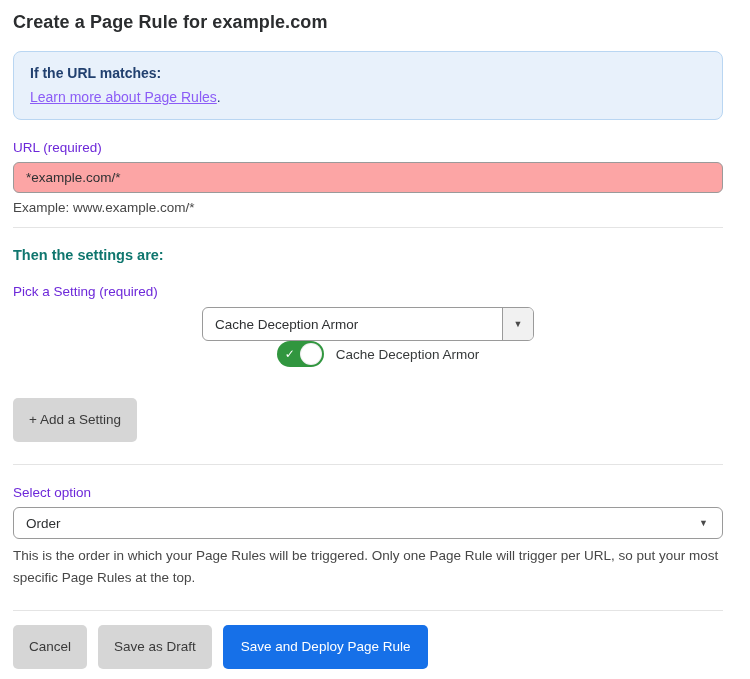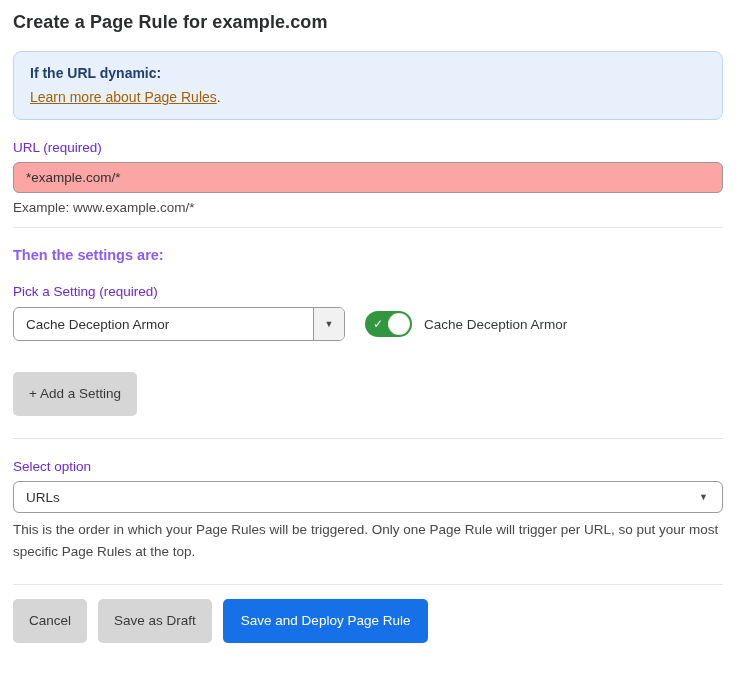--- a/index.html
+++ b/index.html
@@ -18,21 +18,21 @@
   .info-box {
     background: #e8f1fb;
     border: 1px solid #b9d6f2;
     border-radius: 8px;
     padding: 9px 16px 10px 16px;
     color: #21406f;
     font-size: 14px;
     line-height: 24px;
   }
   .info-heading { font-weight: bold; }
-  .info-link { color: #a16207; text-decoration: underline; cursor: pointer; }
+  .info-link { color: #8b5cf6; text-decoration: underline; cursor: pointer; }
   .info-link-suffix { color: #21406f; }
 
   .field-label {
     display: block; font-size: 13.5px; line-height: 16px; color: #6d28d9;
     margin-top: 20px;
   }
   .text-input {
     margin-top: 6px; width: 100%; height: 31px;
     border: 1px solid #9a9a9a; border-radius: 6px;
     padding: 0 12px; font-size: 13.5px; color: #2f3133;
@@ -43,26 +43,26 @@
   }
 
   hr.divider {
     border: none; border-top: 1px solid #e4e4e4; height: 0;
   }
   .hr-1 { margin-top: 11px; }
   .hr-2 { margin-top: 22px; }
   .hr-3 { margin-top: 21px; }
 
   h2.section-heading {
-    font-size: 14.5px; line-height: 17px; font-weight: bold; color: #8b5cf6;
+    font-size: 14.5px; line-height: 17px; font-weight: bold; color: #0f766e;
   }
   .heading-1 { margin-top: 19px; }
   .heading-2 { margin-top: 15px; }
 
-  .setting-row { margin-top: 7px; display: flex; align-items: center; }
+  .setting-row { margin-top: 7px; display: flex; align-items: center; flex-direction: column; }
 
   .custom-select {
     width: 332px; height: 34px; background: #fff;
     border: 1px solid #9a9a9a; border-radius: 6px;
     display: flex; align-items: center; cursor: pointer; overflow: hidden;
   }
   .custom-select .select-value {
     flex: 1; padding: 0 12px; font-size: 13.5px; color: #2f3133;
   }
   .custom-select .arrow-section {
@@ -111,21 +111,21 @@
   .footer-row { margin-top: 14px; display: flex; gap: 11px; }
 </style>
 </head>
 <body>
 
 <div class="page">
 
   <h1 class="page-title">Create a Page Rule for example.com</h1>
 
   <div class="info-box">
-    <div class="info-heading">If the URL dynamic:</div>
+    <div class="info-heading">If the URL matches:</div>
     <div class="info-link-line"><a class="info-link">Learn more about Page Rules</a><span class="info-link-suffix">.</span></div>
   </div>
 
   <label class="field-label">URL (required)</label>
   <input class="text-input" type="text" value="*example.com/*" style="">
   <div class="helper">Example: www.example.com/*</div>
 
   <hr class="divider hr-1">
 
   <h2 class="section-heading heading-1">Then the settings are:</h2>
@@ -149,21 +149,21 @@
   </div>
 
   <button class="btn btn-gray add-setting-btn">+ Add a Setting</button>
 
   <hr class="divider hr-2">
 
 
   <label class="field-label">Select option</label>
 
   <div class="full-select">
-    <span class="select-value">URLs</span>
+    <span class="select-value">Order</span>
     <span class="arrow-glyph">▼</span>
   </div>
 
   <p class="helper-paragraph">This is the order in which your Page Rules will be triggered. Only one Page Rule will trigger per URL, so put your most specific Page Rules at the top.</p>
 
   <hr class="divider hr-3">
 
   <div class="footer-row">
     <button class="btn btn-gray">Cancel</button>
     <button class="btn btn-gray">Save as Draft</button>

